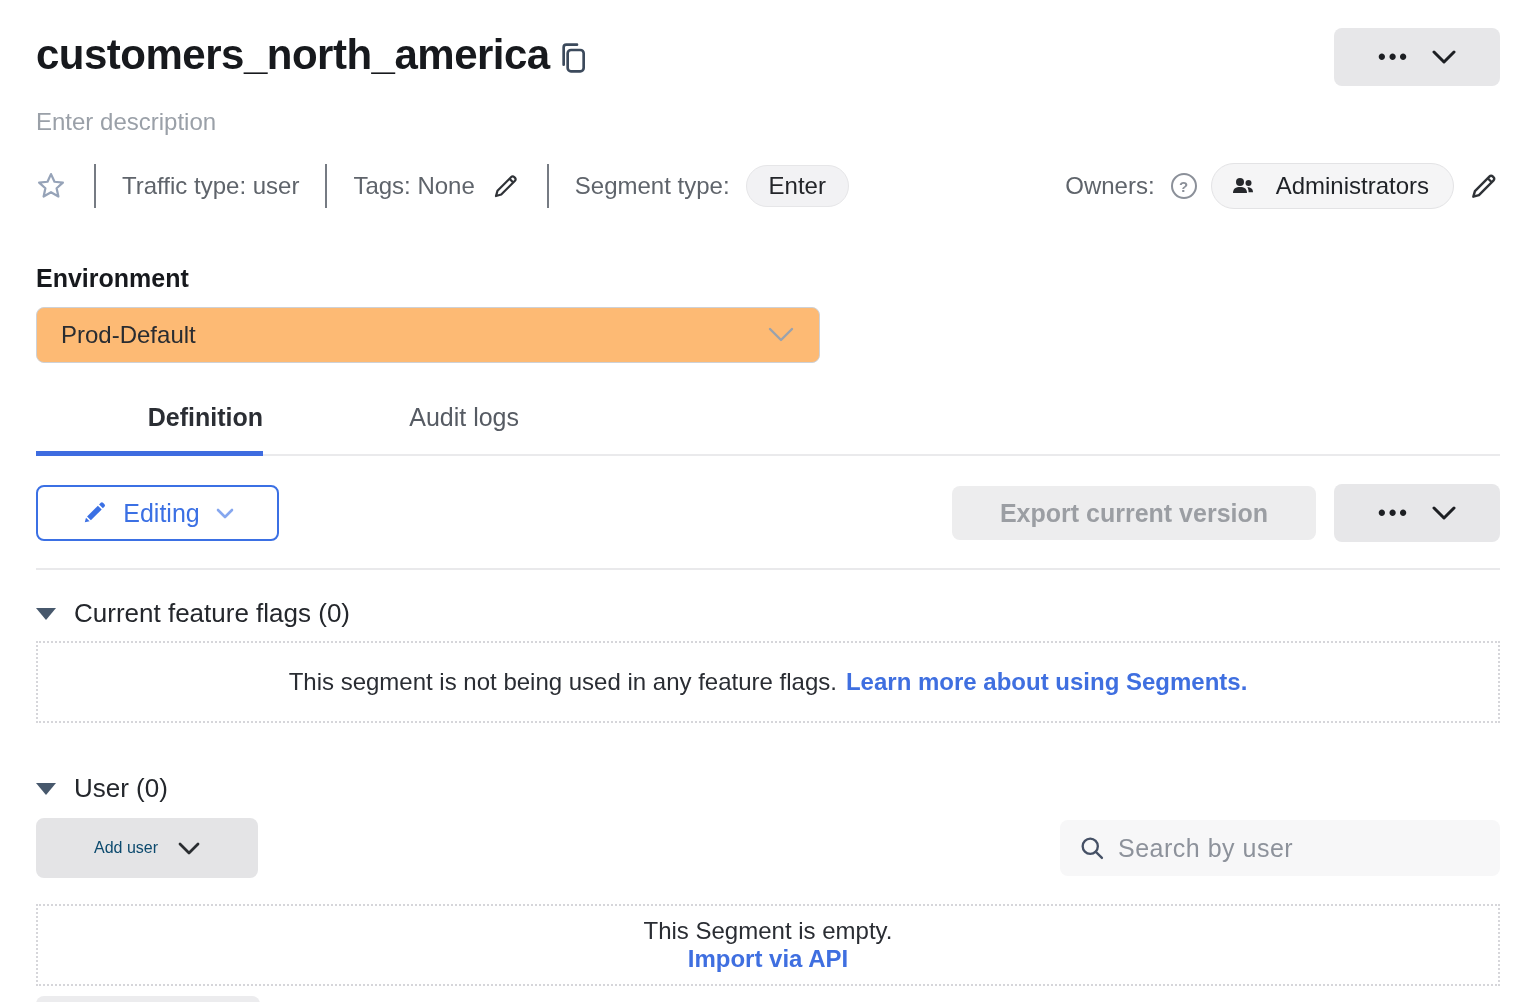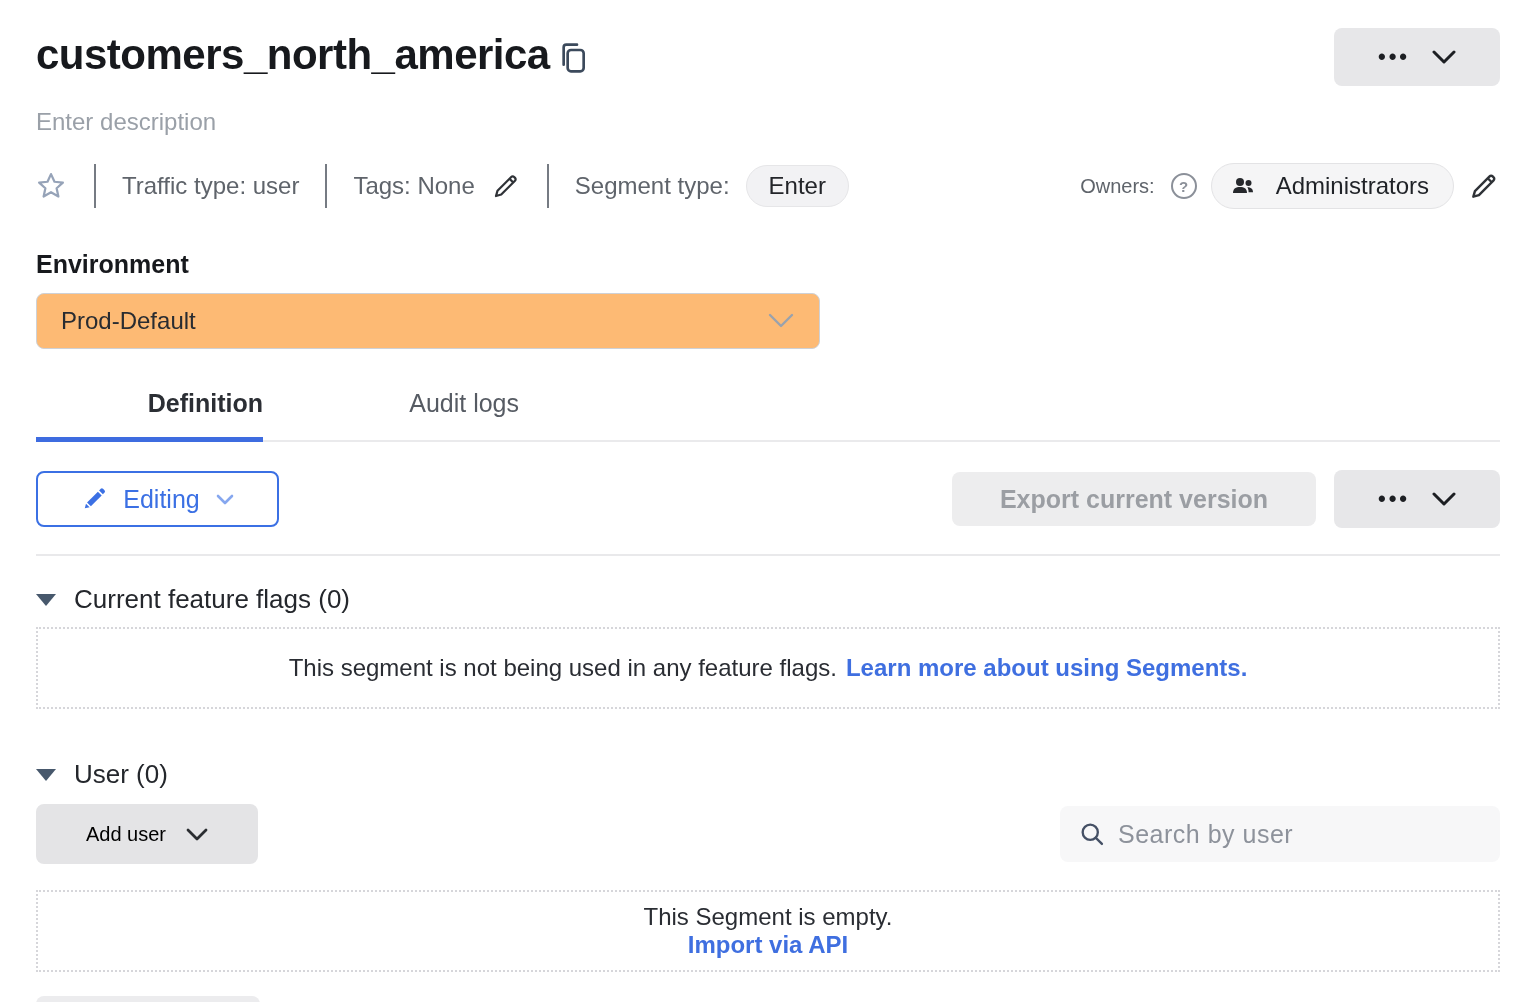--- a/index.html
+++ b/index.html
@@ -29,33 +29,33 @@
   .star-btn { background:none; border:none; padding:0; cursor:pointer; display:flex; margin-right:28px; }
   .vdiv { width:2px; height:44px; background:#767b83; }
   .meta-item { font-size:24px; color:#5f646b; }
   .meta-gap { padding:0 26px; display:flex; align-items:center; gap:16px; }
   .pill {
     background:#f2f2f4; border:1px solid #e6e6e8; border-radius:999px;
     padding:6px 22px; font-size:24px; color:#232529;
   }
   .icon-btn { background:none; border:none; padding:0; cursor:pointer; display:flex; align-items:center; }
   .owners { margin-left:auto; display:flex; align-items:center; gap:14px; }
-  .owners-label { font-size:20px; color:#5f646b; margin-right:2px; }
+  .owners-label { font-size:24px; color:#5f646b; margin-right:2px; }
   .help-circle {
     width:26px; height:26px; border:2px solid #8b9099; border-radius:50%;
     display:flex; align-items:center; justify-content:center;
     font-size:15px; color:#8b9099; font-weight:700; cursor:pointer; background:none;
   }
   .owner-pill {
     background:#f5f5f6; border:1px solid #e3e3e5; border-radius:999px;
     padding:8px 24px 8px 18px; display:flex; align-items:center; gap:20px; cursor:pointer;
   }
   .owner-pill span { font-size:24px; color:#1f2227; }
   
-  .env-label { margin-top:42px; font-size:25px; font-weight:700; color:#17191d; }
+  .env-label { margin-top:56px; font-size:25px; font-weight:700; color:#17191d; }
   .env-select {
     margin-top:14px; width:784px; height:56px;
     border:1px solid #ced1d6; border-radius:8px; background:#fdba74;
     display:flex; align-items:center; padding:0 24px; cursor:pointer;
   }
   .env-select span { font-size:24px; color:#292c31; }
   .env-select svg { margin-left:auto; }
   
   .tabs { margin-top:40px; display:flex; border-bottom:2px solid #eaeaec; }
   .tab { position:relative; text-align:right; padding-bottom:22px; cursor:pointer; font-size:25px; color:#565b63; }
@@ -89,21 +89,21 @@
   }
   .dashed-box .link { color:#3f6fe0; font-weight:700; text-decoration:none; cursor:pointer; }
   .link-spaced { margin-left:9px; }
   .user-heading { margin-top:50px; }
   
   .user-controls { margin-top:14px; display:flex; align-items:center; justify-content:space-between; }
   .add-user-btn {
     width:222px; height:60px; background:#e4e4e6; border:none; border-radius:8px;
     display:flex; align-items:center; justify-content:center; gap:20px; cursor:pointer;
   }
-  .add-user-btn span { font-size:20px; color:#000000; }
+  .add-user-btn span { font-size:16px; color:#0c4a6e; }
   .search-box {
     width:440px; height:56px; background:#f7f7f8; border-radius:8px;
     display:flex; align-items:center; padding:0 18px; gap:12px;
   }
   .search-box input {
     border:none; background:transparent; outline:none; flex:1;
     font-size:25px; color:#2a2d33; font-family:Liberation Sans, sans-serif; letter-spacing:0.5px;
   }
   .search-box input::placeholder { color:#8d929b; }
   .empty-box2 { margin-top:26px;flex-direction:column; }

